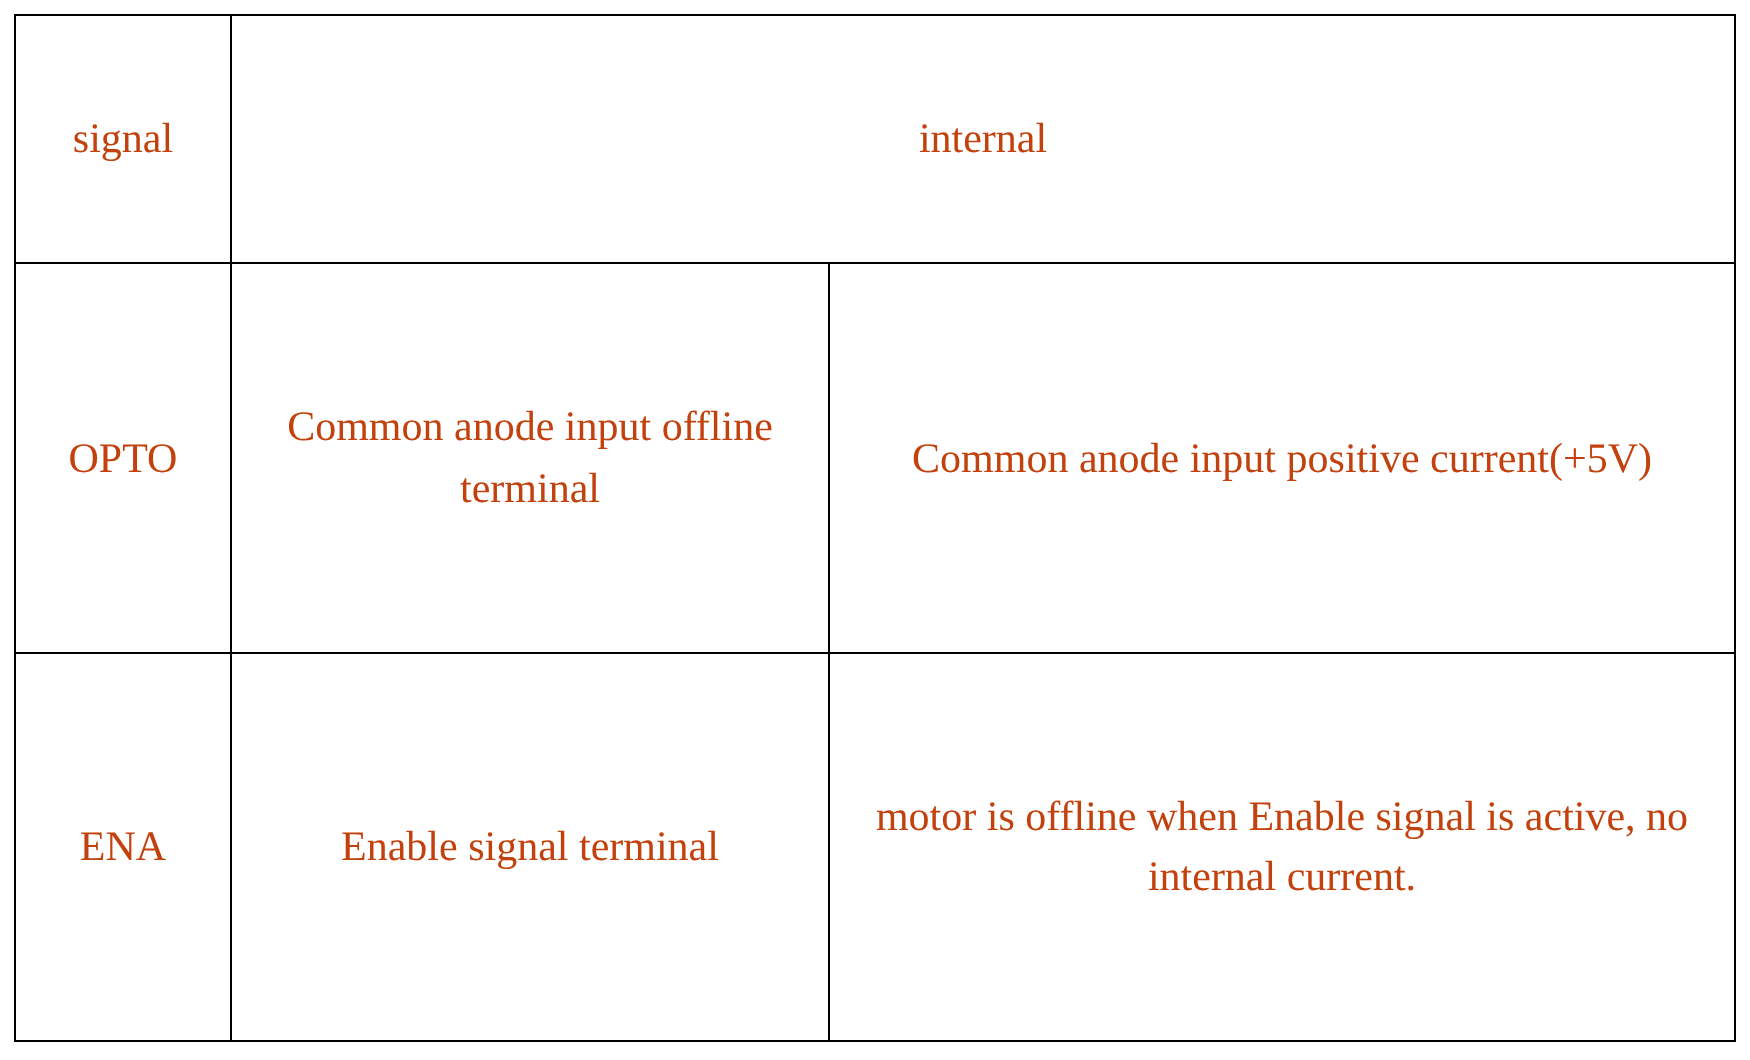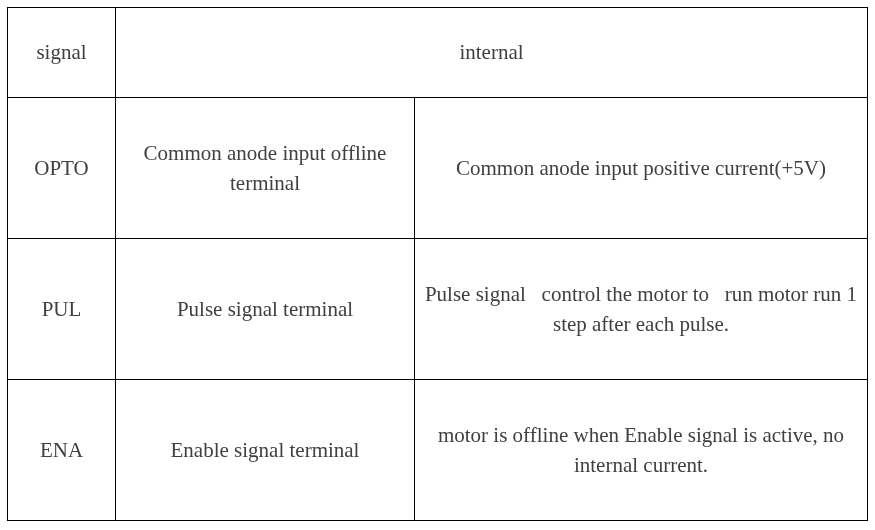--- a/index.html
+++ b/index.html
@@ -30,21 +30,21 @@
     table-layout: fixed;
     background: #ffffff;
   }
   table.signal-table td {
     border: 1px solid #000000;
     text-align: center;
     vertical-align: middle;
     padding: 2px 6px;
     font-size: 21px;
     line-height: 1.45;
-    color: #404040;
+    color: #c2410c;
     background: #ffffff;
   }
   col.c-signal  { width: 108px; }
   col.c-desc    { width: 299px; }
   col.c-func    { width: 453px; }
 
   tr.header-row td { height: 69px; }
   tr.body-row td   { height: 111px; }
 
   td.signal-cell { font-size: 21px; }
@@ -83,31 +83,20 @@
           <span class="cell-text">OPTO</span>
         </td>
         <td class="desc-cell">
           <span class="cell-text">Common anode input offline terminal</span>
         </td>
         <td class="func-cell">
           <span class="cell-text">Common anode input positive current(+5V)</span>
         </td>
       </tr>
 
-      <tr class="body-row">
-        <td class="signal-cell">
-          <span class="cell-text">PUL</span>
-        </td>
-        <td class="desc-cell">
-          <span class="cell-text">Pulse signal terminal</span>
-        </td>
-        <td class="func-cell">
-          <span class="cell-text">Pulse signal   control the motor to   run motor run 1   step after each pulse.</span>
-        </td>
-      </tr>
 
 
       <tr class="body-row">
         <td class="signal-cell">
           <span class="cell-text">ENA</span>
         </td>
         <td class="desc-cell">
           <span class="cell-text">Enable signal terminal</span>
         </td>
         <td class="func-cell">

